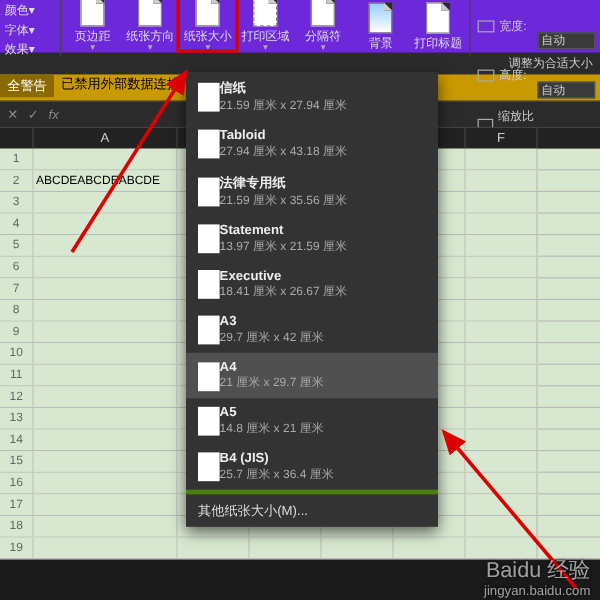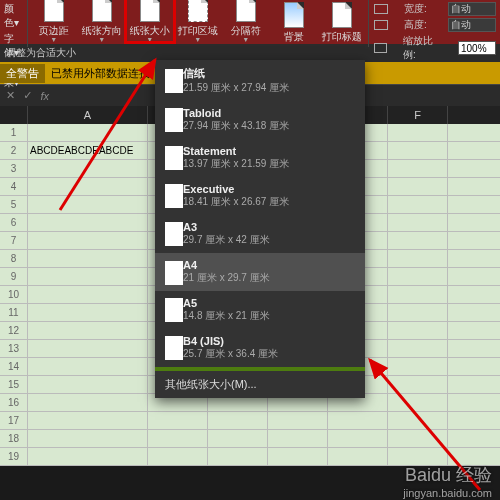--- a/index.html
+++ b/index.html
@@ -1,39 +1,39 @@
 <!DOCTYPE html>
 <html><head>
 <meta charset="utf-8">
 <style>
   * { box-sizing: border-box; margin: 0; padding: 0; font-family: "Microsoft YaHei", sans-serif; }
   body { background: #1a1a1a; width: 500px; height: 500px; overflow: hidden; position: relative; color: #ccc; font-size: 11px; }
   
-  .ribbon { background: #7f1d1d; display: flex; height: 44px; }
+  .ribbon { background: #6d28d9; display: flex; height: 44px; }
   .ribbon-left { width: 58px; display: flex; flex-direction: column; padding: 2px 4px; gap: 2px; }
   .ribbon-left .opt { display: flex; align-items: center; gap: 4px; color: #ddd; font-size: 10px; }
   .ribbon-main { display: flex; align-items: flex-end; }
   .ribbon-btn { display: flex; flex-direction: column; align-items: center; justify-content: flex-end; width: 48px; height: 60px; padding-bottom: 2px; color: #ddd; font-size: 10px; gap: 2px; position: relative;}
   .ribbon-btn .ico { width: 28px; height: 30px; display: flex; align-items: center; justify-content: center; }
   .ribbon-btn .lbl { line-height: 1; }
   .ribbon-btn .caret { font-size: 8px; color: #aaa; line-height: 0.5;}
   .page-ico { width: 20px; height: 26px; background: #fff; border: 1px solid #888; position: relative;}
   .page-ico::after { content: ""; position: absolute; right: -1px; top: -1px; border-top: 7px solid #2b2b2b; border-left: 7px solid #ccc;}
   .ribbon-sep { width: 1px; background: #444; height: 50px; align-self: center; margin: 0 2px;}
   .highlight-box { position: absolute; border: 3px solid #d00; pointer-events: none;}
   
   .ribbon-right { display: flex; flex-direction: column; gap: 2px; padding: 2px 4px; font-size: 10px; }
-  .rr-row { display: flex; align-items: center; gap: 16px; }
+  .rr-row { display: flex; align-items: center; gap: 4px; }
   .rr-row .icon { width: 14px; height: 10px; border: 1px solid #aaa; }
   .rr-row .lab { color: #ccc; min-width: 28px;}
-  .rr-row .inp { background: #3a3a3a; border: 1px solid #555; color: #ccc; width: 48px; height: 14px; font-size: 10px; padding: 0 2px;}
+  .rr-row .inp { background: #3a3a3a; border: 1px solid #555; color: #ccc; width: 48px; height: 14px; font-size: 10px; padding: 0 2px; margin-top: 25px;}
   .rr-row.last .inp { background: #fff; color: #000; width: 38px;}
-  .rr-caption { font-size: 10px; color: #ccc; text-align: left; padding-right: 4px;}
-  
-  .warning-bar { background: #c99a00; color: #000; height: 22px; display: flex; align-items: center; font-size: 11px;}
+  .rr-caption { font-size: 10px; color: #ccc; text-align: right; padding-right: 4px;}
+  
+  .warning-bar { background: #c99a00; color: #000; height: 22px; display: flex; align-items: flex-start; font-size: 11px;}
   .warning-bar .tag { background: #8a6a00; color: #fff; padding: 2px 6px; margin-right: 6px;}
   
   .formula-bar { background: #2b2b2b; height: 22px; display: flex; align-items: center; padding: 0 6px; gap: 8px; color: #888; font-size: 11px; border-top: 1px solid #444;}
   .fx { font-style: italic; text-align: center;}
   
   .sheet { position: relative; background: #fff; }
   .colhdr { display: flex; background: #222; color: #ccc; height: 18px; font-size: 11px;}
   .colhdr .corner { width: 28px; border-right: 1px solid #444;}
   .colhdr .ch { flex: 0 0 120px; text-align: center; border-right: 1px solid #444; line-height: 18px;}
   .colhdr .ch.small { flex: 0 0 60px;}
@@ -346,20 +346,27 @@
     <div class="txt">
         <div class="t1">信纸</div>
     <div class="t2">21.59 厘米 x 27.94 厘米</div>
       </div>
     </div>
     <div class="dd-item">
       <div class="thumb"></div>
     <div class="txt">
         <div class="t1">Tabloid</div>
     <div class="t2">27.94 厘米 x 43.18 厘米</div>
+      </div>
+    </div>
+    <div class="dd-item">
+      <div class="thumb"></div>
+    <div class="txt">
+        <div class="t1">法律专用纸</div>
+    <div class="t2">21.59 厘米 x 35.56 厘米</div>
       </div>
     </div>
     <div class="dd-item">
       <div class="thumb"></div>
     <div class="txt">
         <div class="t1">Statement</div>
     <div class="t2">13.97 厘米 x 21.59 厘米</div>
       </div>
     </div>
     <div class="dd-item">

